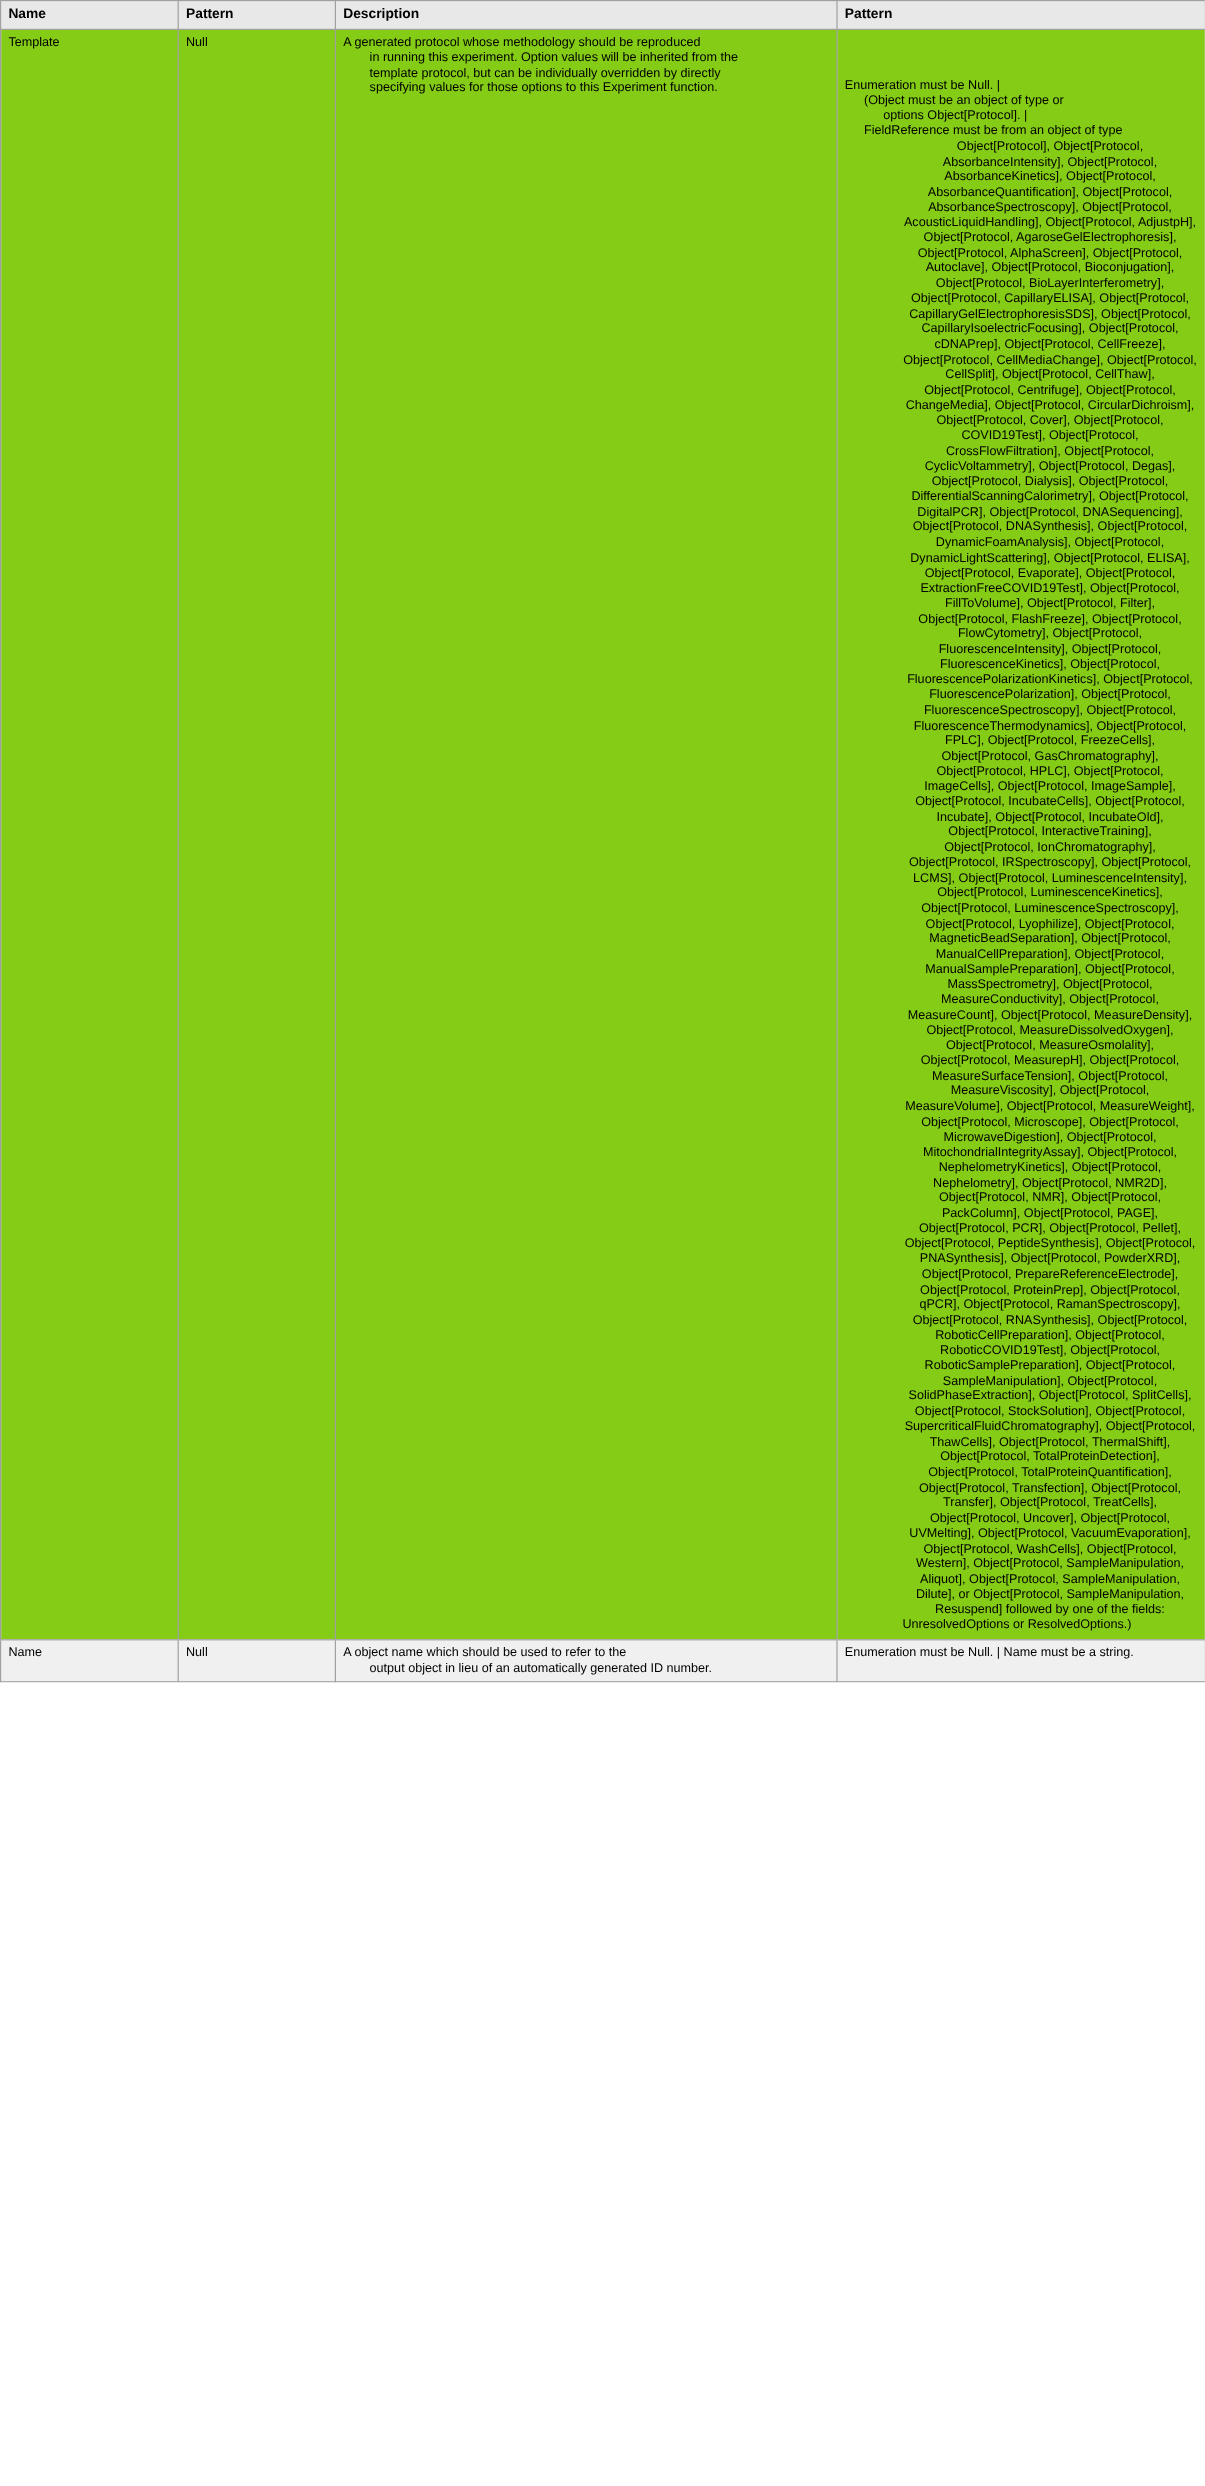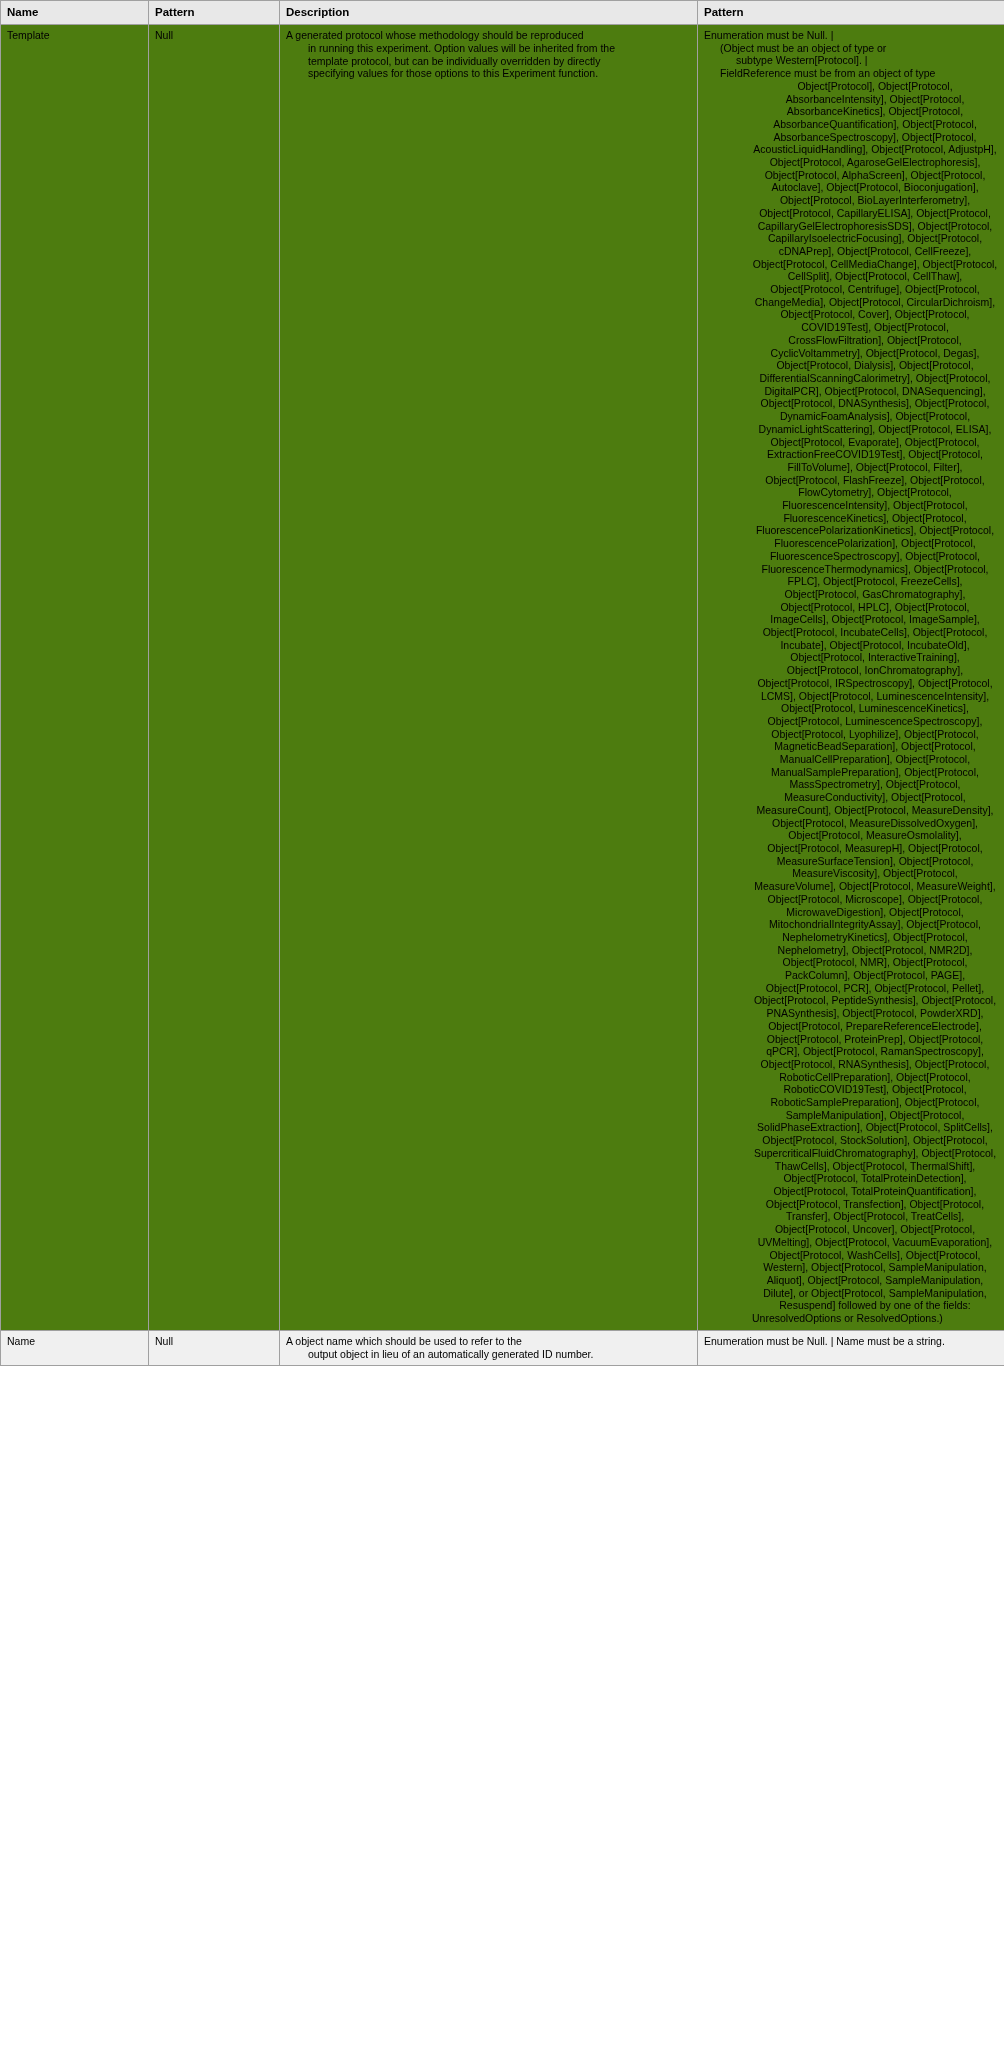--- a/index.html
+++ b/index.html
@@ -41,40 +41,41 @@
     padding: 4px 6px 5px 6px;
     vertical-align: top;
     line-height: 1.22;
     word-wrap: break-word;
     overflow-wrap: break-word;
   }
   .row-shaded td {
     background: #f0f0f0;
   }
   .row-plain td {
-    background: #4d7c0f;
+    background: #84cc16;
   }
   .cell-name, .cell-default {
     white-space: nowrap;
   }
   
   .v-mid { vertical-align: middle; }
 
   .desc-block {
     display: block;
   }
   .desc-hang {
     display: block;
     padding-left: 22px;
     text-indent: 0;
   }
   .pattern-block {
     display: block;
     line-height: 1.21;
     font-size: 10.5px;
+    margin-top: 36px;
   }
   .p-l0 { display:block; padding-left: 0px; }
   .p-l1 { display:block; padding-left: 16px; }
   .p-l2 { display:block; padding-left: 32px; }
   .pattern-body {
     display: block;
     padding-left: 48px;
     text-align: center;
   }
   .pattern-tail {
@@ -107,21 +108,21 @@
       <td class="v-mid">
         <span class="desc-block">A generated protocol whose methodology should be reproduced</span>
         <span class="desc-hang">in running this experiment. Option values will be inherited from the</span>
         <span class="desc-hang">template protocol, but can be individually overridden by directly</span>
         <span class="desc-hang">specifying values for those options to this Experiment function.</span>
       </td>
       <td>
         <span class="pattern-block">
           <span class="p-l0">Enumeration must be Null. |</span>
           <span class="p-l1">(Object must be an object of type or</span>
-          <span class="p-l2">subtype Western[Protocol]. |</span>
+          <span class="p-l2">options Object[Protocol]. |</span>
           <span class="p-l1">FieldReference must be from an object of type</span>
           <span class="pattern-body">Object[Protocol], Object[Protocol, AbsorbanceIntensity], Object[Protocol, AbsorbanceKinetics], Object[Protocol, AbsorbanceQuantification], Object[Protocol, AbsorbanceSpectroscopy], Object[Protocol, AcousticLiquidHandling], Object[Protocol, AdjustpH], Object[Protocol, AgaroseGelElectrophoresis], Object[Protocol, AlphaScreen], Object[Protocol, Autoclave], Object[Protocol, Bioconjugation], Object[Protocol, BioLayerInterferometry], Object[Protocol, CapillaryELISA], Object[Protocol, CapillaryGelElectrophoresisSDS], Object[Protocol, CapillaryIsoelectricFocusing], Object[Protocol, cDNAPrep], Object[Protocol, CellFreeze], Object[Protocol, CellMediaChange], Object[Protocol, CellSplit], Object[Protocol, CellThaw], Object[Protocol, Centrifuge], Object[Protocol, ChangeMedia], Object[Protocol, CircularDichroism], Object[Protocol, Cover], Object[Protocol, COVID19Test], Object[Protocol, CrossFlowFiltration], Object[Protocol, CyclicVoltammetry], Object[Protocol, Degas], Object[Protocol, Dialysis], Object[Protocol, DifferentialScanningCalorimetry], Object[Protocol, DigitalPCR], Object[Protocol, DNASequencing], Object[Protocol, DNASynthesis], Object[Protocol, DynamicFoamAnalysis], Object[Protocol, DynamicLightScattering], Object[Protocol, ELISA], Object[Protocol, Evaporate], Object[Protocol, ExtractionFreeCOVID19Test], Object[Protocol, FillToVolume], Object[Protocol, Filter], Object[Protocol, FlashFreeze], Object[Protocol, FlowCytometry], Object[Protocol, FluorescenceIntensity], Object[Protocol, FluorescenceKinetics], Object[Protocol, FluorescencePolarizationKinetics], Object[Protocol, FluorescencePolarization], Object[Protocol, FluorescenceSpectroscopy], Object[Protocol, FluorescenceThermodynamics], Object[Protocol, FPLC], Object[Protocol, FreezeCells], Object[Protocol, GasChromatography], Object[Protocol, HPLC], Object[Protocol, ImageCells], Object[Protocol, ImageSample], Object[Protocol, IncubateCells], Object[Protocol, Incubate], Object[Protocol, IncubateOld], Object[Protocol, InteractiveTraining], Object[Protocol, IonChromatography], Object[Protocol, IRSpectroscopy], Object[Protocol, LCMS], Object[Protocol, LuminescenceIntensity], Object[Protocol, LuminescenceKinetics], Object[Protocol, LuminescenceSpectroscopy], Object[Protocol, Lyophilize], Object[Protocol, MagneticBeadSeparation], Object[Protocol, ManualCellPreparation], Object[Protocol, ManualSamplePreparation], Object[Protocol, MassSpectrometry], Object[Protocol, MeasureConductivity], Object[Protocol, MeasureCount], Object[Protocol, MeasureDensity], Object[Protocol, MeasureDissolvedOxygen], Object[Protocol, MeasureOsmolality], Object[Protocol, MeasurepH], Object[Protocol, MeasureSurfaceTension], Object[Protocol, MeasureViscosity], Object[Protocol, MeasureVolume], Object[Protocol, MeasureWeight], Object[Protocol, Microscope], Object[Protocol, MicrowaveDigestion], Object[Protocol, MitochondrialIntegrityAssay], Object[Protocol, NephelometryKinetics], Object[Protocol, Nephelometry], Object[Protocol, NMR2D], Object[Protocol, NMR], Object[Protocol, PackColumn], Object[Protocol, PAGE], Object[Protocol, PCR], Object[Protocol, Pellet], Object[Protocol, PeptideSynthesis], Object[Protocol, PNASynthesis], Object[Protocol, PowderXRD], Object[Protocol, PrepareReferenceElectrode], Object[Protocol, ProteinPrep], Object[Protocol, qPCR], Object[Protocol, RamanSpectroscopy], Object[Protocol, RNASynthesis], Object[Protocol, RoboticCellPreparation], Object[Protocol, RoboticCOVID19Test], Object[Protocol, RoboticSamplePreparation], Object[Protocol, SampleManipulation], Object[Protocol, SolidPhaseExtraction], Object[Protocol, SplitCells], Object[Protocol, StockSolution], Object[Protocol, SupercriticalFluidChromatography], Object[Protocol, ThawCells], Object[Protocol, ThermalShift], Object[Protocol, TotalProteinDetection], Object[Protocol, TotalProteinQuantification], Object[Protocol, Transfection], Object[Protocol, Transfer], Object[Protocol, TreatCells], Object[Protocol, Uncover], Object[Protocol, UVMelting], Object[Protocol, VacuumEvaporation], Object[Protocol, WashCells], Object[Protocol, Western], Object[Protocol, SampleManipulation, Aliquot], Object[Protocol, SampleManipulation, Dilute], or Object[Protocol, SampleManipulation, Resuspend] followed by one of the fields:</span>
           <span class="pattern-tail">UnresolvedOptions or ResolvedOptions.)</span>
         </span>
       </td>
     </tr>
     <tr class="row-shaded">
       <td class="cell-name">Name</td>
       <td class="cell-default">Null</td>
       <td>

